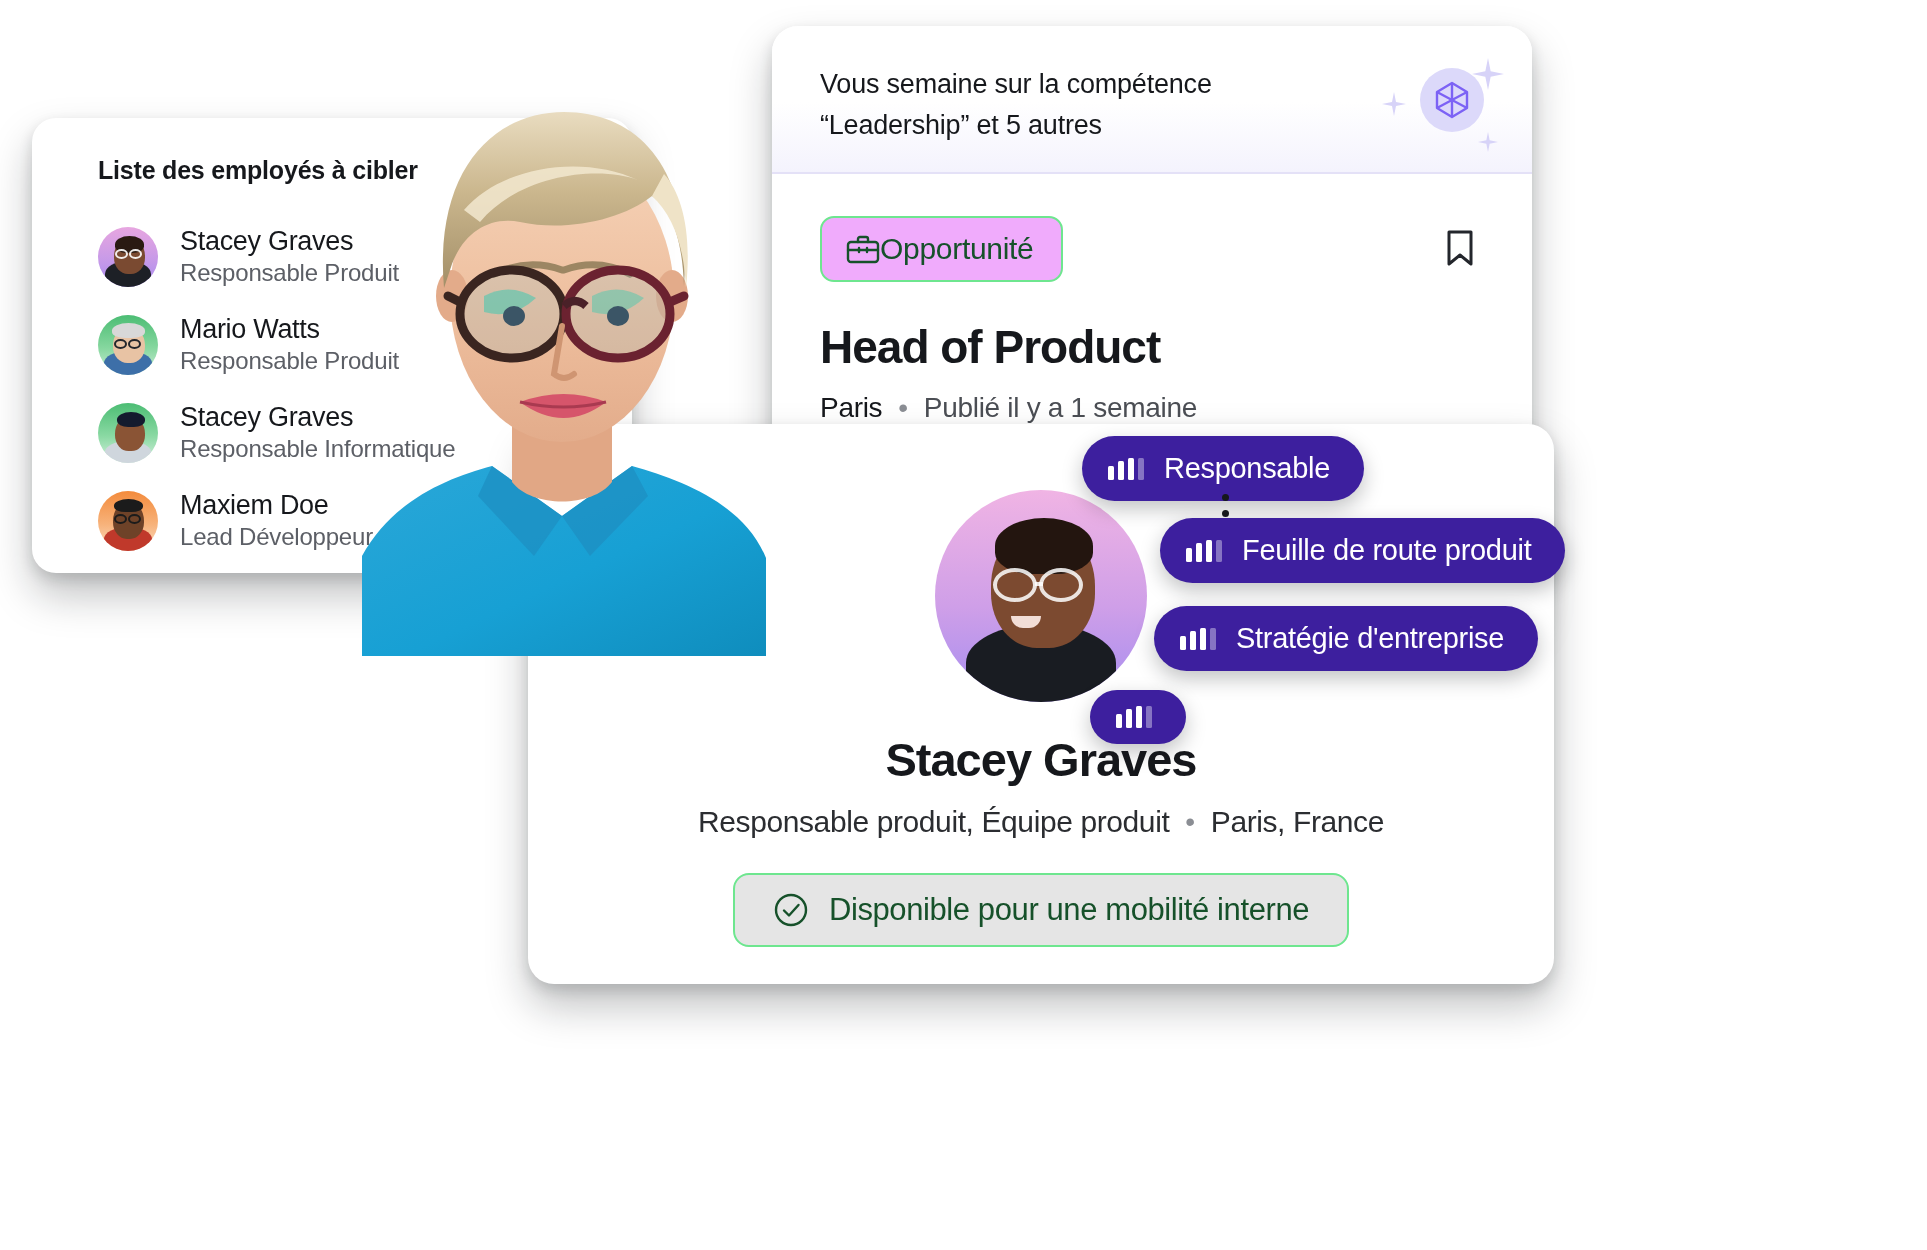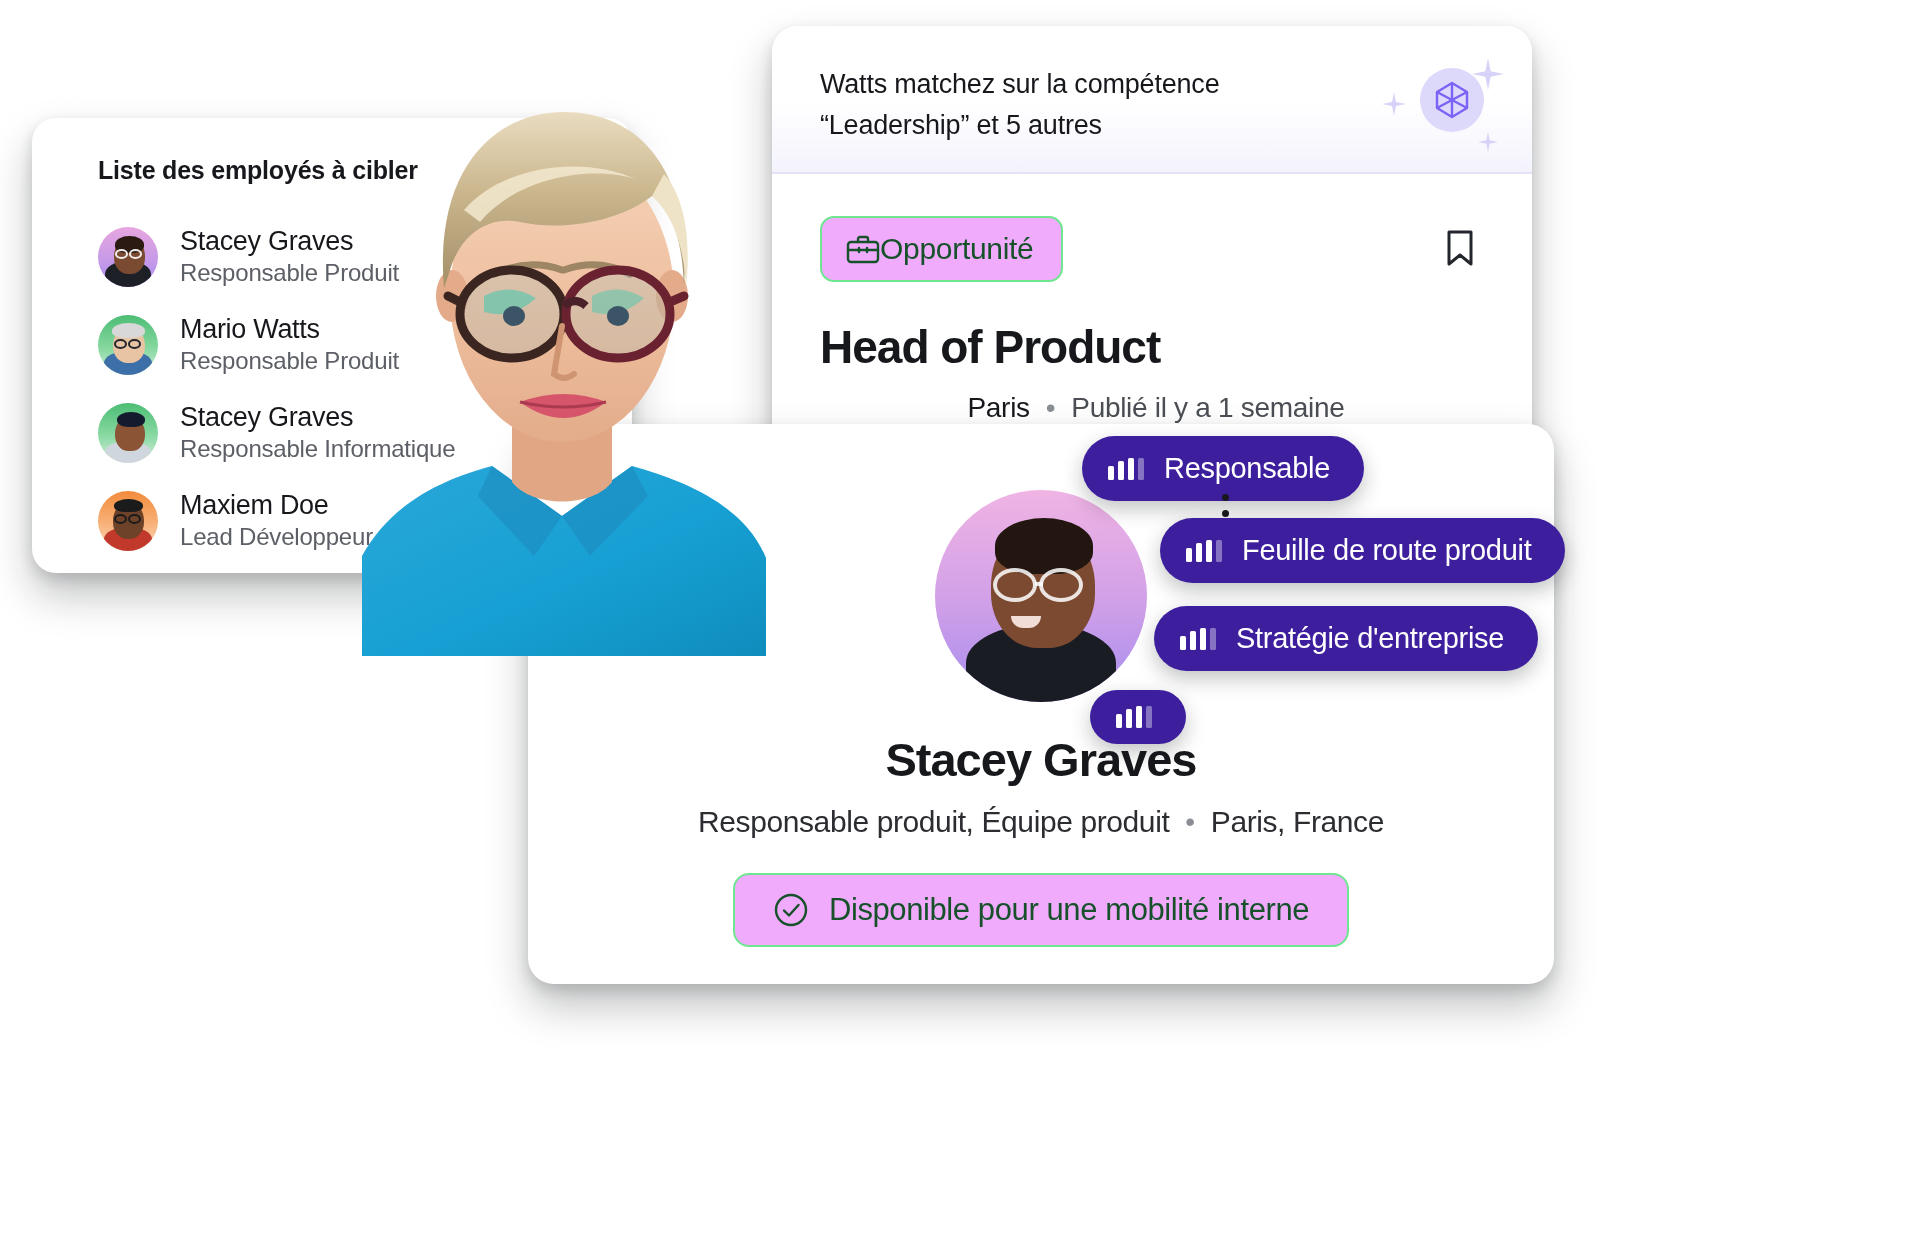--- a/index.html
+++ b/index.html
@@ -115,21 +115,21 @@
     display: flex; align-items: center; justify-content: center;
     cursor: pointer;
   }
   .job-title {
     margin-top: 38px;
     font-size: 46px; font-weight: bold; color: #16181c; letter-spacing: -1px;
   }
   .job-meta {
     margin-top: 18px;
     font-size: 28px; color: #4b4e54; letter-spacing: -0.3px;
-    display: flex; align-items: center; gap: 16px; justify-content: center;
+    display: flex; align-items: center; gap: 16px;
   }
   .job-meta .loc { color: #16181c; }
   .dot-sep { color: #8b8e94; font-size: 28px; }
 
   
   #profile-card {
     left: 528px; top: 424px;
     width: 1026px; height: 560px;
     border-radius: 26px;
     padding-top: 66px;
@@ -146,21 +146,21 @@
     font-size: 47px; font-weight: bold; color: #16181c; letter-spacing: -1px;
   }
   .profile-meta {
     margin-top: 18px;
     font-size: 30px; color: #2b2d31; letter-spacing: -0.4px;
     display: flex; align-items: center; justify-content: center; gap: 16px;
   }
   .avail-badge {
     margin: 34px auto 0;
     display: inline-flex; align-items: center; gap: 20px;
-    background: #f0abfc;
+    background: #e5e5e5;
     border: 2px solid #6ee68f;
     border-radius: 16px;
     padding: 17px 38px;
   }
   .avail-label { font-size: 31px; color: #16512a; letter-spacing: -0.4px; }
 
   
   .pill {
     position: absolute;
     display: inline-flex; align-items: center; gap: 20px;
@@ -269,21 +269,21 @@
         </div>
       </div>
 
     </div>
   </div>
 
   <div class="card" id="job-card">
 
     <div class="job-banner">
       <div class="job-banner-text">
-        <div>Watts matchez sur la compétence</div>
+        <div>Vous semaine sur la compétence</div>
         <div>“Leadership” et 5 autres</div>
       </div>
 
       <div class="spark s1">
         <svg width="24" height="24" viewBox="0 0 24 24">
             <path d="M12 0 L14 10 L24 12 L14 14 L12 24 L10 14 L0 12 L10 10 Z" fill="#d7d3f8"></path>
           </svg>
       </div>
       <div class="spark s2">
         <svg width="32" height="32" viewBox="0 0 24 24">

